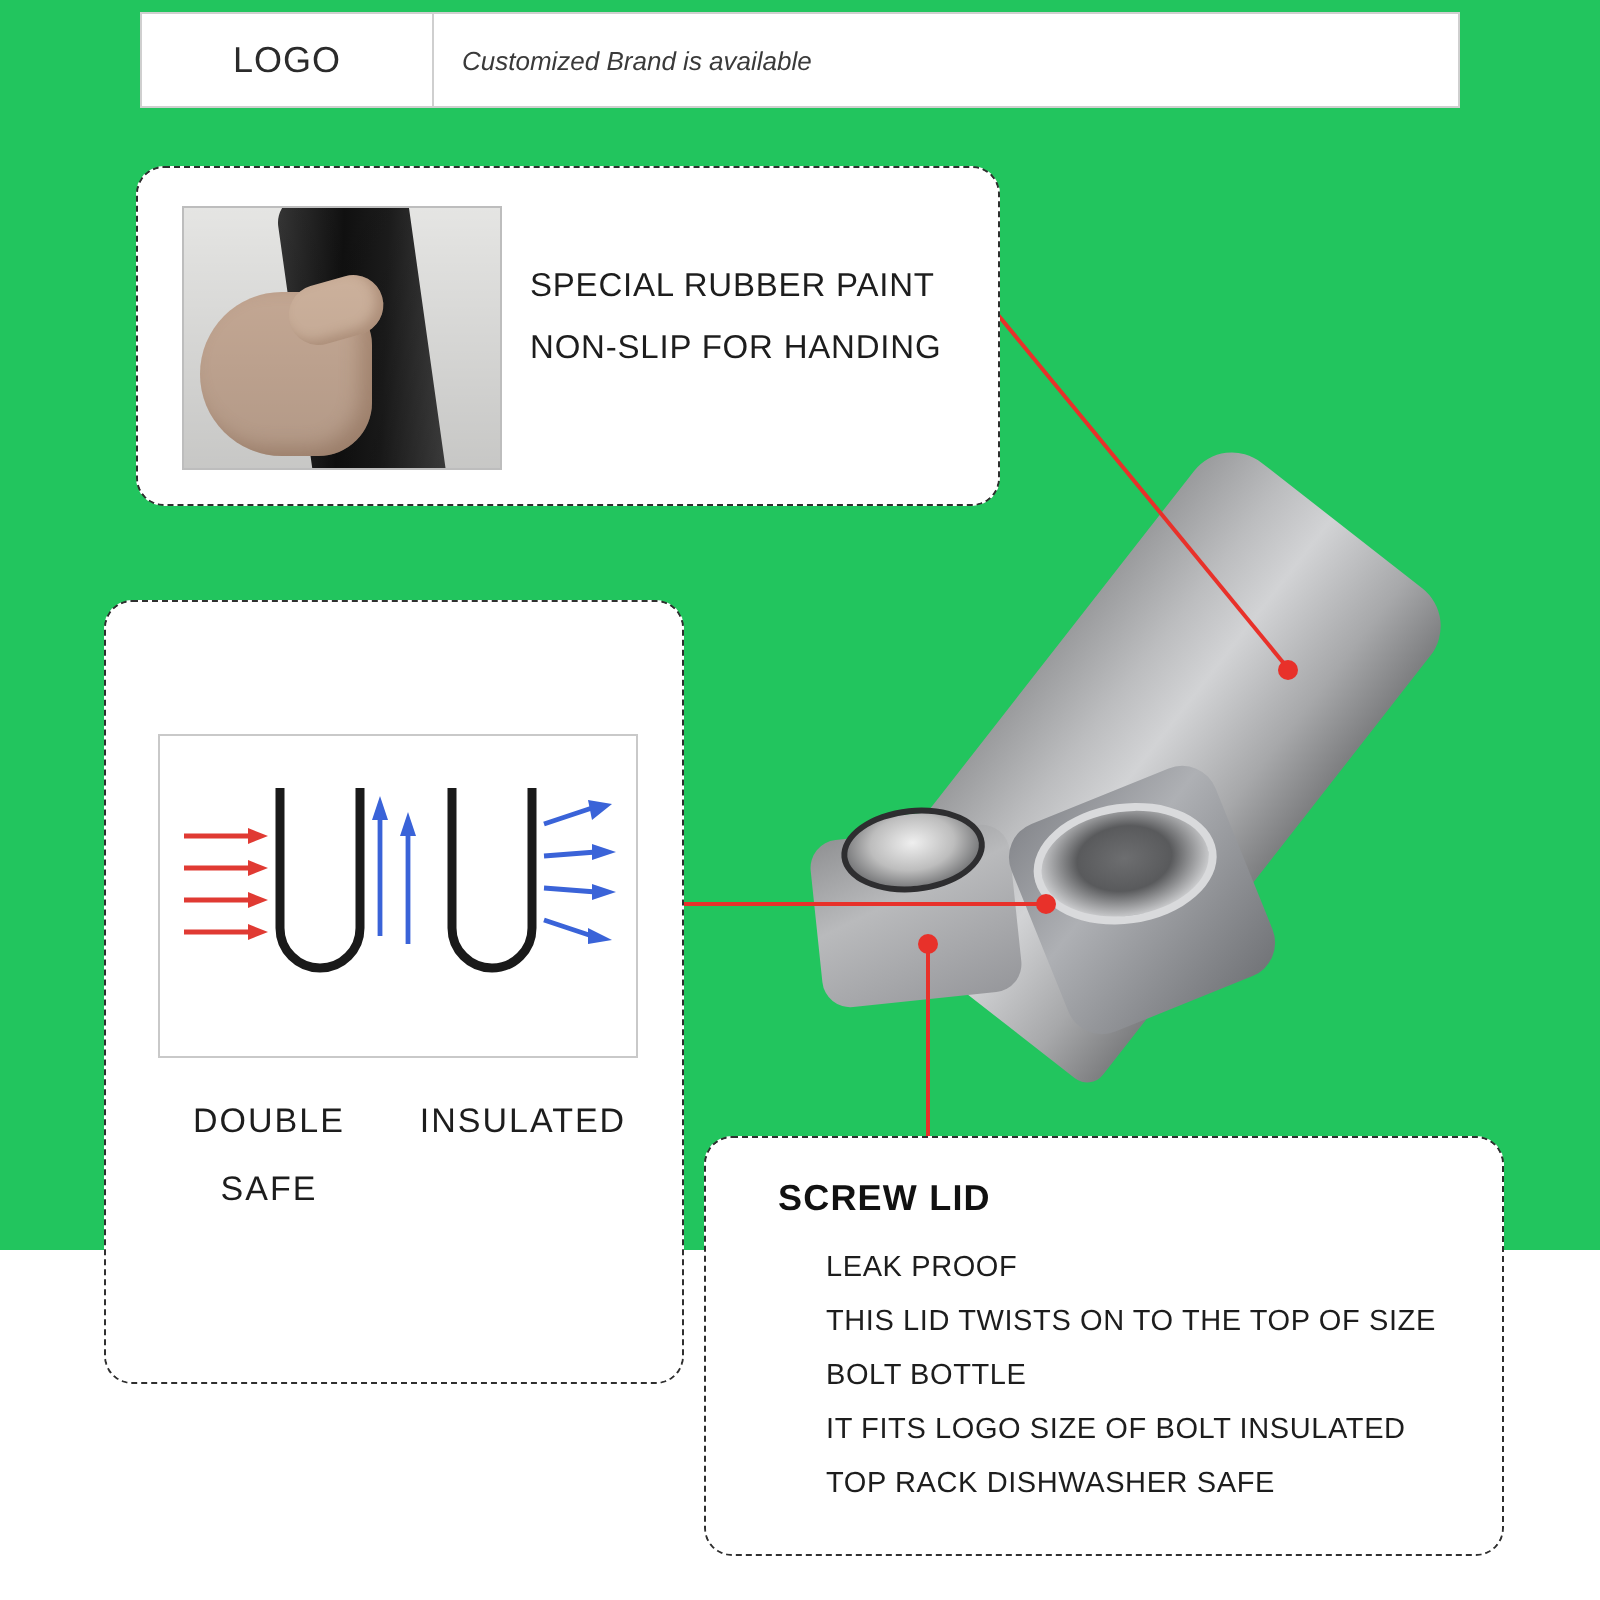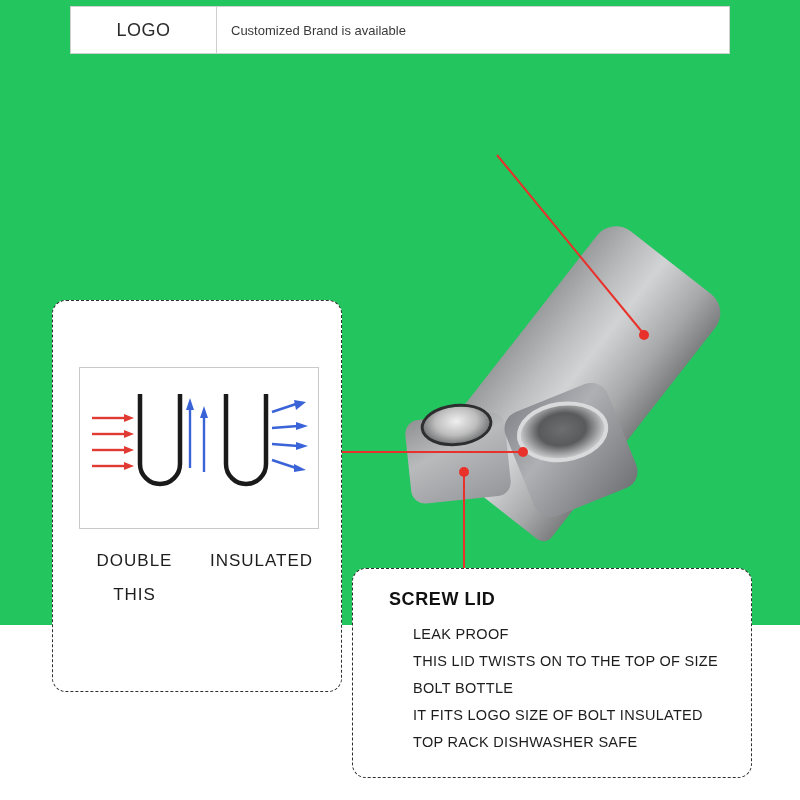--- a/index.html
+++ b/index.html
@@ -45,20 +45,21 @@
     color: #2b2b2b;
     letter-spacing: .5px;
   }
   .header-brand {
     flex: 1;
     display: flex;
     align-items: center;
     padding-left: 14px;
     font-size: 13px;
     color: #3a3a3a;
+    font-style: italic;
   }
 
   
   .dashed-panel {
     position: absolute;
     border: 1.5px dashed #2f2f2f;
     border-radius: 14px;
     background: #fff;
     box-sizing: border-box;
   }
@@ -295,20 +296,32 @@
     <line x1="497" y1="155" x2="643" y2="333" stroke="#e8312a" stroke-width="2"></line>
     <circle cx="644" cy="335" r="5" fill="#e8312a"></circle>
 
     <line x1="342" y1="452" x2="520" y2="452" stroke="#e8312a" stroke-width="2"></line>
     <circle cx="523" cy="452" r="5" fill="#e8312a"></circle>
 
     <line x1="464" y1="473" x2="464" y2="568" stroke="#e8312a" stroke-width="2"></line>
     <circle cx="464" cy="472" r="5" fill="#e8312a"></circle>
   </svg>
 
+  <div class="dashed-panel" id="panel-rubber">
+    <div class="hand-photo">
+      <div class="bottle-dark"></div>
+      <div class="palm"></div>
+      <div class="thumb"></div>
+      <div class="shade"></div>
+    </div>
+    <div class="panel-text-block">
+      <div class="line">SPECIAL RUBBER PAINT</div>
+      <div class="line">NON-SLIP FOR HANDING</div>
+    </div>
+  </div>
 
   <div class="dashed-panel" id="panel-vacuum">
     <div class="diagram-box">
       <svg width="236" height="158" viewBox="0 0 236 158">
 
         <g stroke="#e03a33" stroke-width="2.4" fill="none">
           <line x1="12" y1="50" x2="44" y2="50"></line>
             <polygon points="44,46 54,50 44,54" fill="#e03a33" stroke="none"></polygon>
           <line x1="12" y1="66" x2="44" y2="66"></line>
             <polygon points="44,62 54,66 44,70" fill="#e03a33" stroke="none"></polygon>
@@ -337,21 +350,21 @@
           <line x1="192" y1="76" x2="218" y2="78"></line>
             <polygon points="216,74 228,78 216,82" fill="#3a63d8" stroke="none"></polygon>
           <line x1="192" y1="92" x2="216" y2="100"></line>
             <polygon points="214,96 226,102 214,104" fill="#3a63d8" stroke="none"></polygon>
         </g>
       </svg>
     </div>
     <div class="vac-labels">
       <div class="vac-col">
         <div class="l">DOUBLE</div>
-        <div class="l">THIS</div>
+        <div class="l">SAFE</div>
       </div>
       <div class="vac-col">
         <div class="l">INSULATED</div>
       </div>
     </div>
   </div>
 
   <div class="dashed-panel" id="panel-screw">
     <div class="screw-title">SCREW LID</div>
     <div class="screw-lines">

